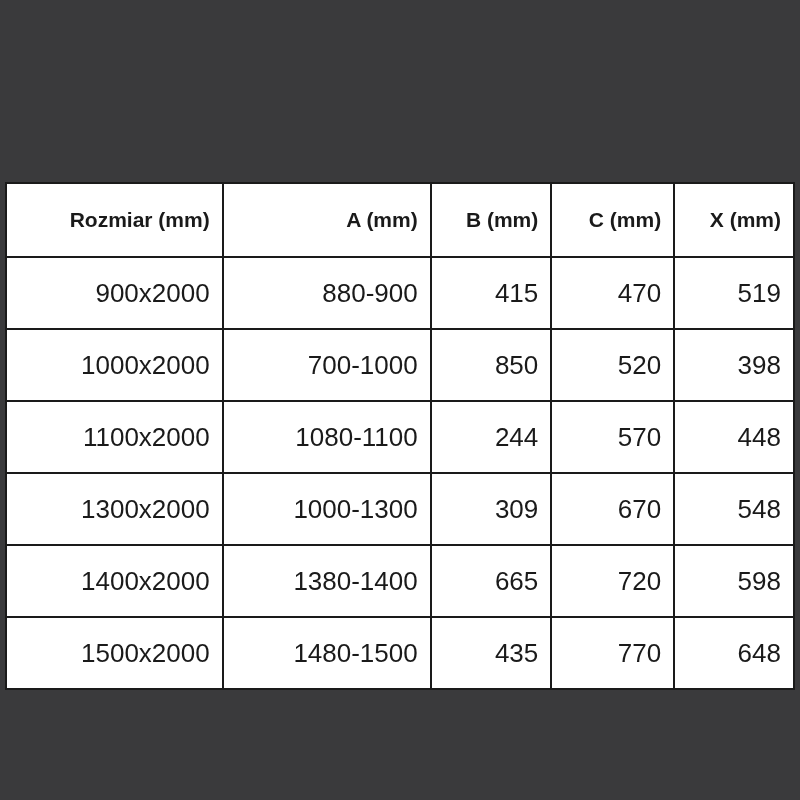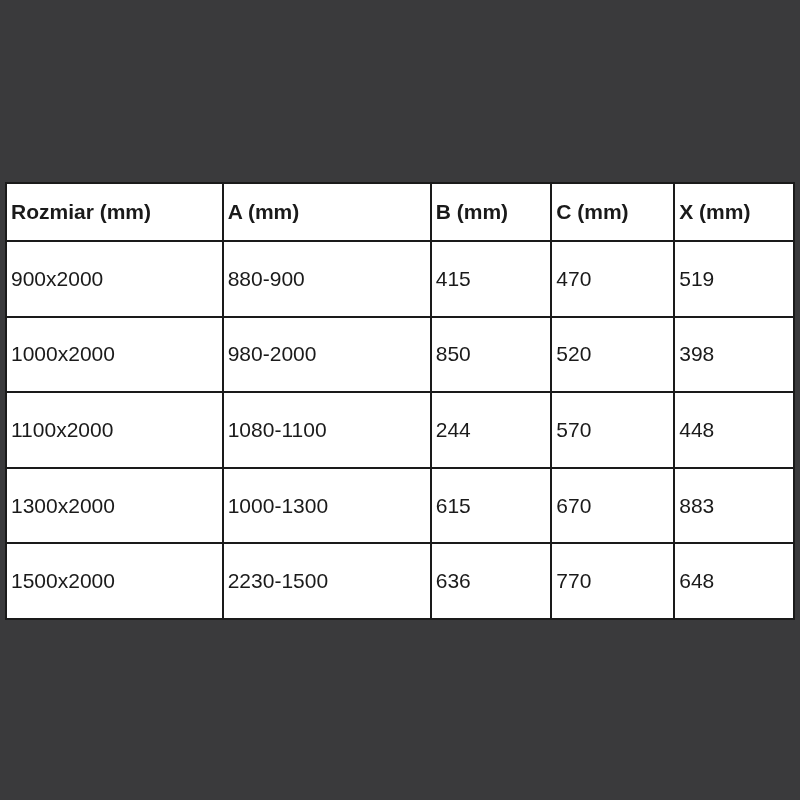--- a/index.html
+++ b/index.html
@@ -24,32 +24,32 @@
   table.dim-table {
     width: 100%;
     height: 100%;
     border-collapse: collapse;
     table-layout: fixed;
     background: #ffffff;
   }
   table.dim-table th,
   table.dim-table td {
     border: 2px solid #1a1a1a;
-    text-align: left;
+    text-align: right;
     vertical-align: middle;
     color: #1a1a1a;
-    padding: 4px;
+    padding: 12px;
   }
   table.dim-table th {
     font-size: 21px;
     font-weight: bold;
     height: 48px;
   }
   table.dim-table td {
-    font-size: 21px;
+    font-size: 26px;
     font-weight: normal;
     height: 46px;
   }
   col.c0 { width: 27.5%; }
   col.c1 { width: 26.4%; }
   col.c2 { width: 15.3%; }
   col.c3 { width: 15.6%; }
   col.c4 { width: 15.2%; }
 </style>
 </head>
@@ -76,41 +76,48 @@
     <tbody>
         <tr>
           <td>900x2000</td>
           <td>880-900</td>
           <td>415</td>
           <td>470</td>
           <td>519</td>
         </tr>
         <tr>
           <td>1000x2000</td>
-          <td>980-2000</td>
+          <td>700-1000</td>
           <td>850</td>
           <td>520</td>
           <td>398</td>
         </tr>
         <tr>
           <td>1100x2000</td>
           <td>1080-1100</td>
           <td>244</td>
           <td>570</td>
           <td>448</td>
         </tr>
         <tr>
           <td>1300x2000</td>
           <td>1000-1300</td>
-          <td>615</td>
+          <td>309</td>
           <td>670</td>
-          <td>883</td>
+          <td>548</td>
+        </tr>
+        <tr>
+          <td>1400x2000</td>
+          <td>1380-1400</td>
+          <td>665</td>
+          <td>720</td>
+          <td>598</td>
         </tr>
         <tr>
           <td>1500x2000</td>
-          <td>2230-1500</td>
-          <td>636</td>
+          <td>1480-1500</td>
+          <td>435</td>
           <td>770</td>
           <td>648</td>
         </tr>
       </tbody>
   </table>
 </div>
 
 </body></html>

